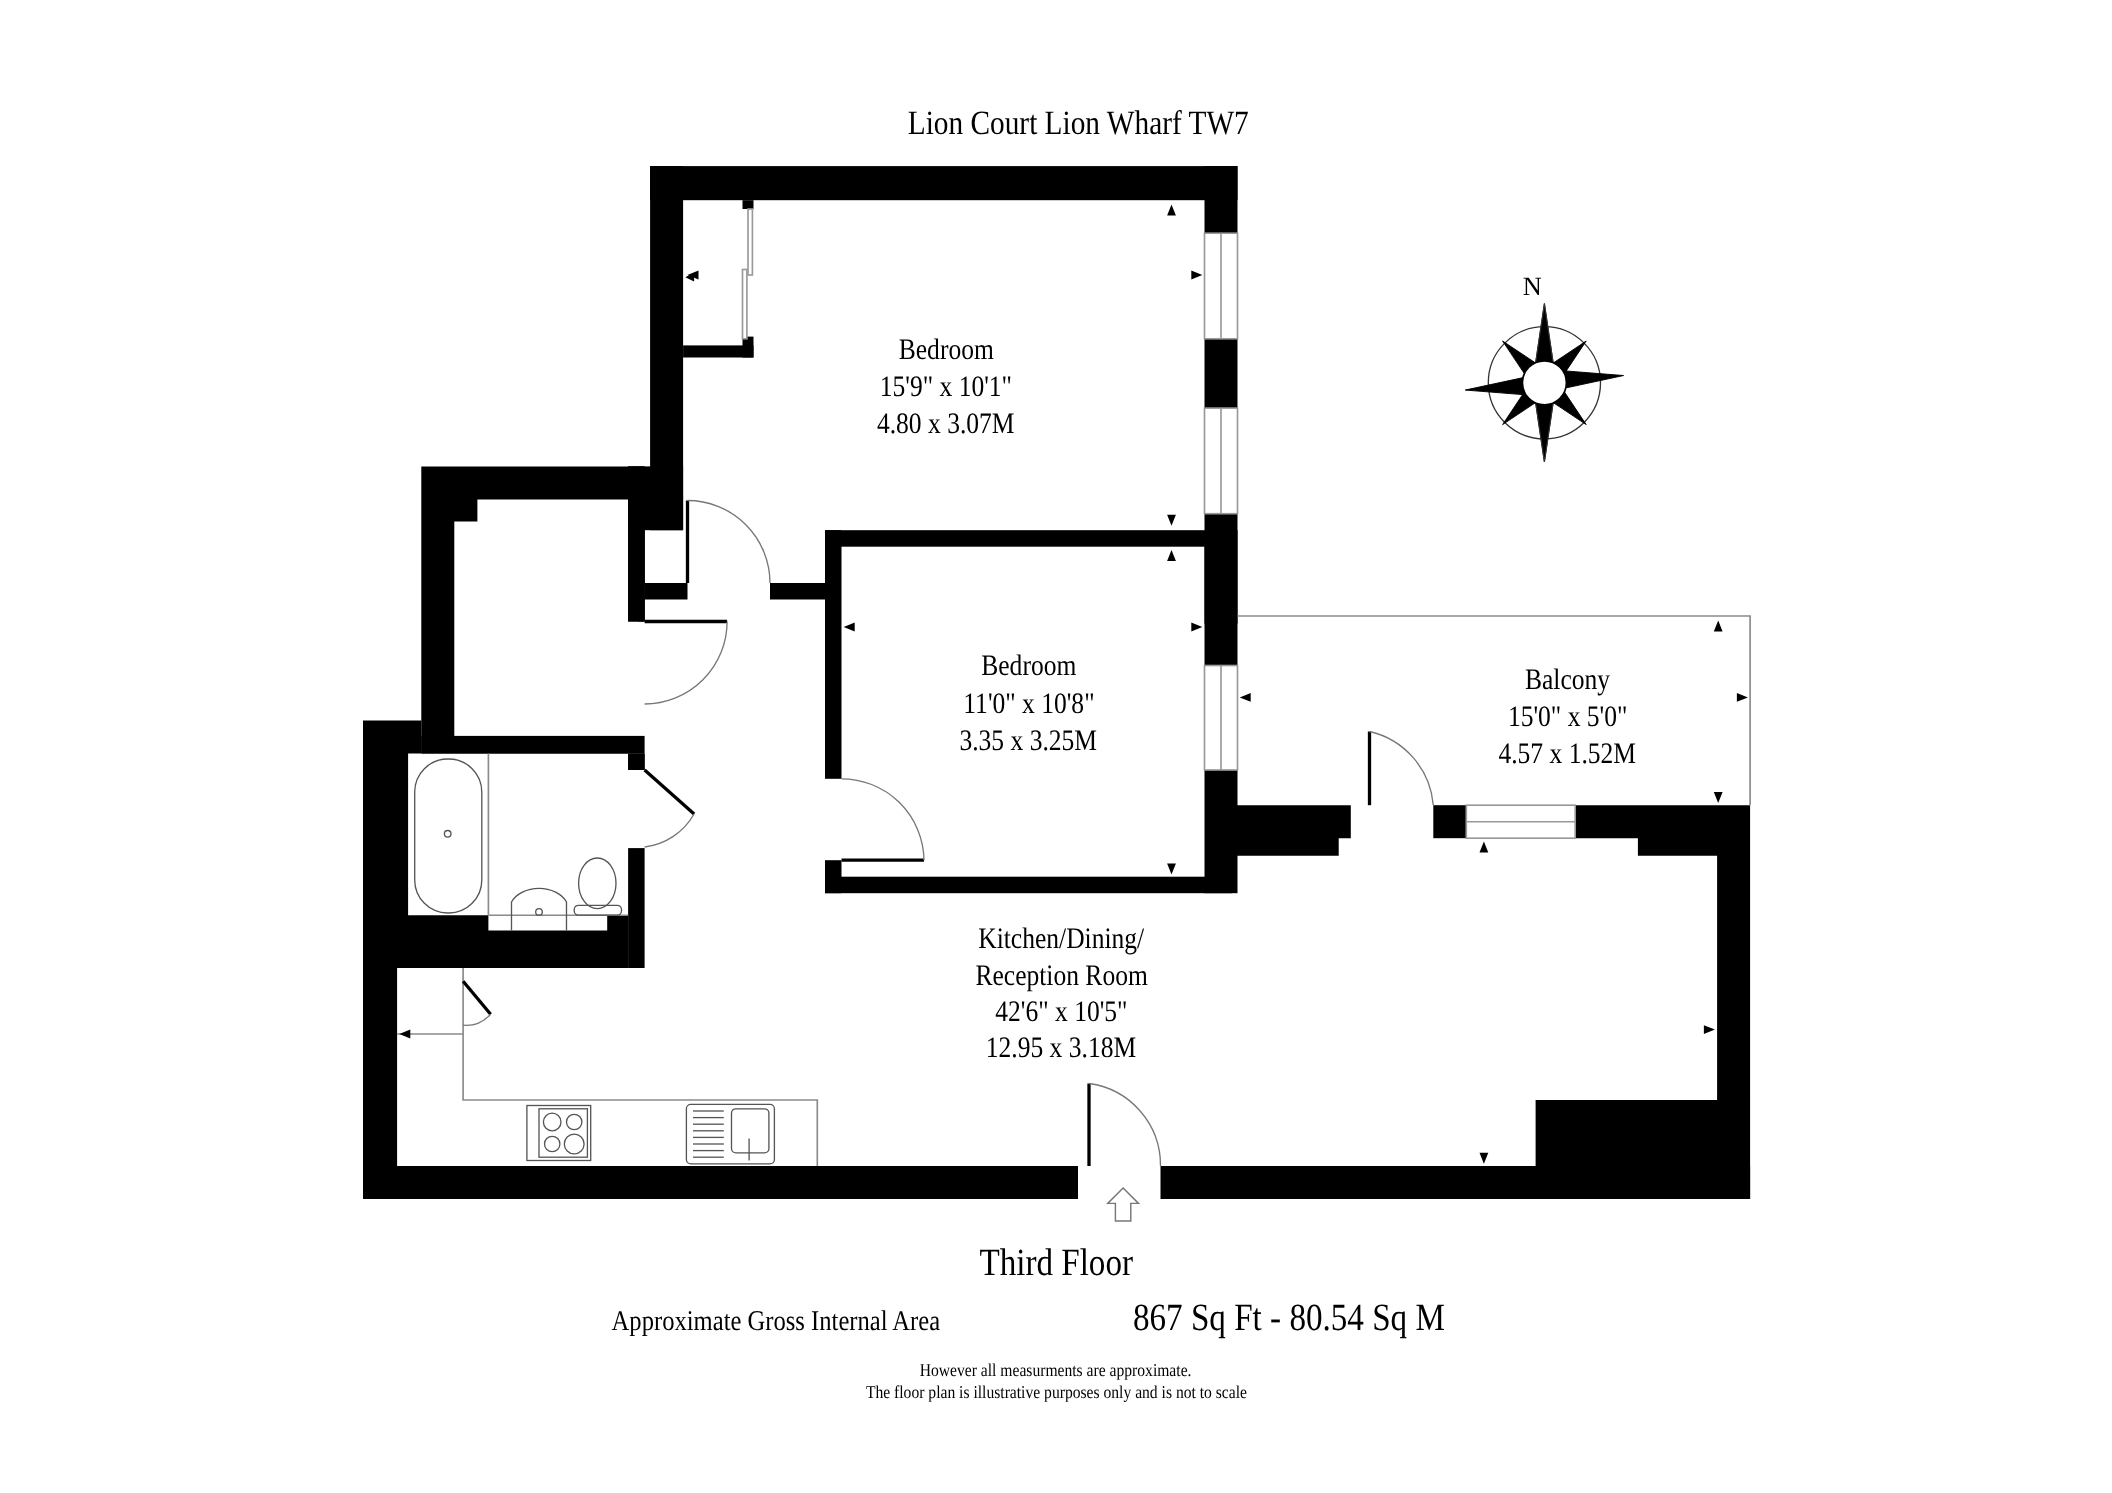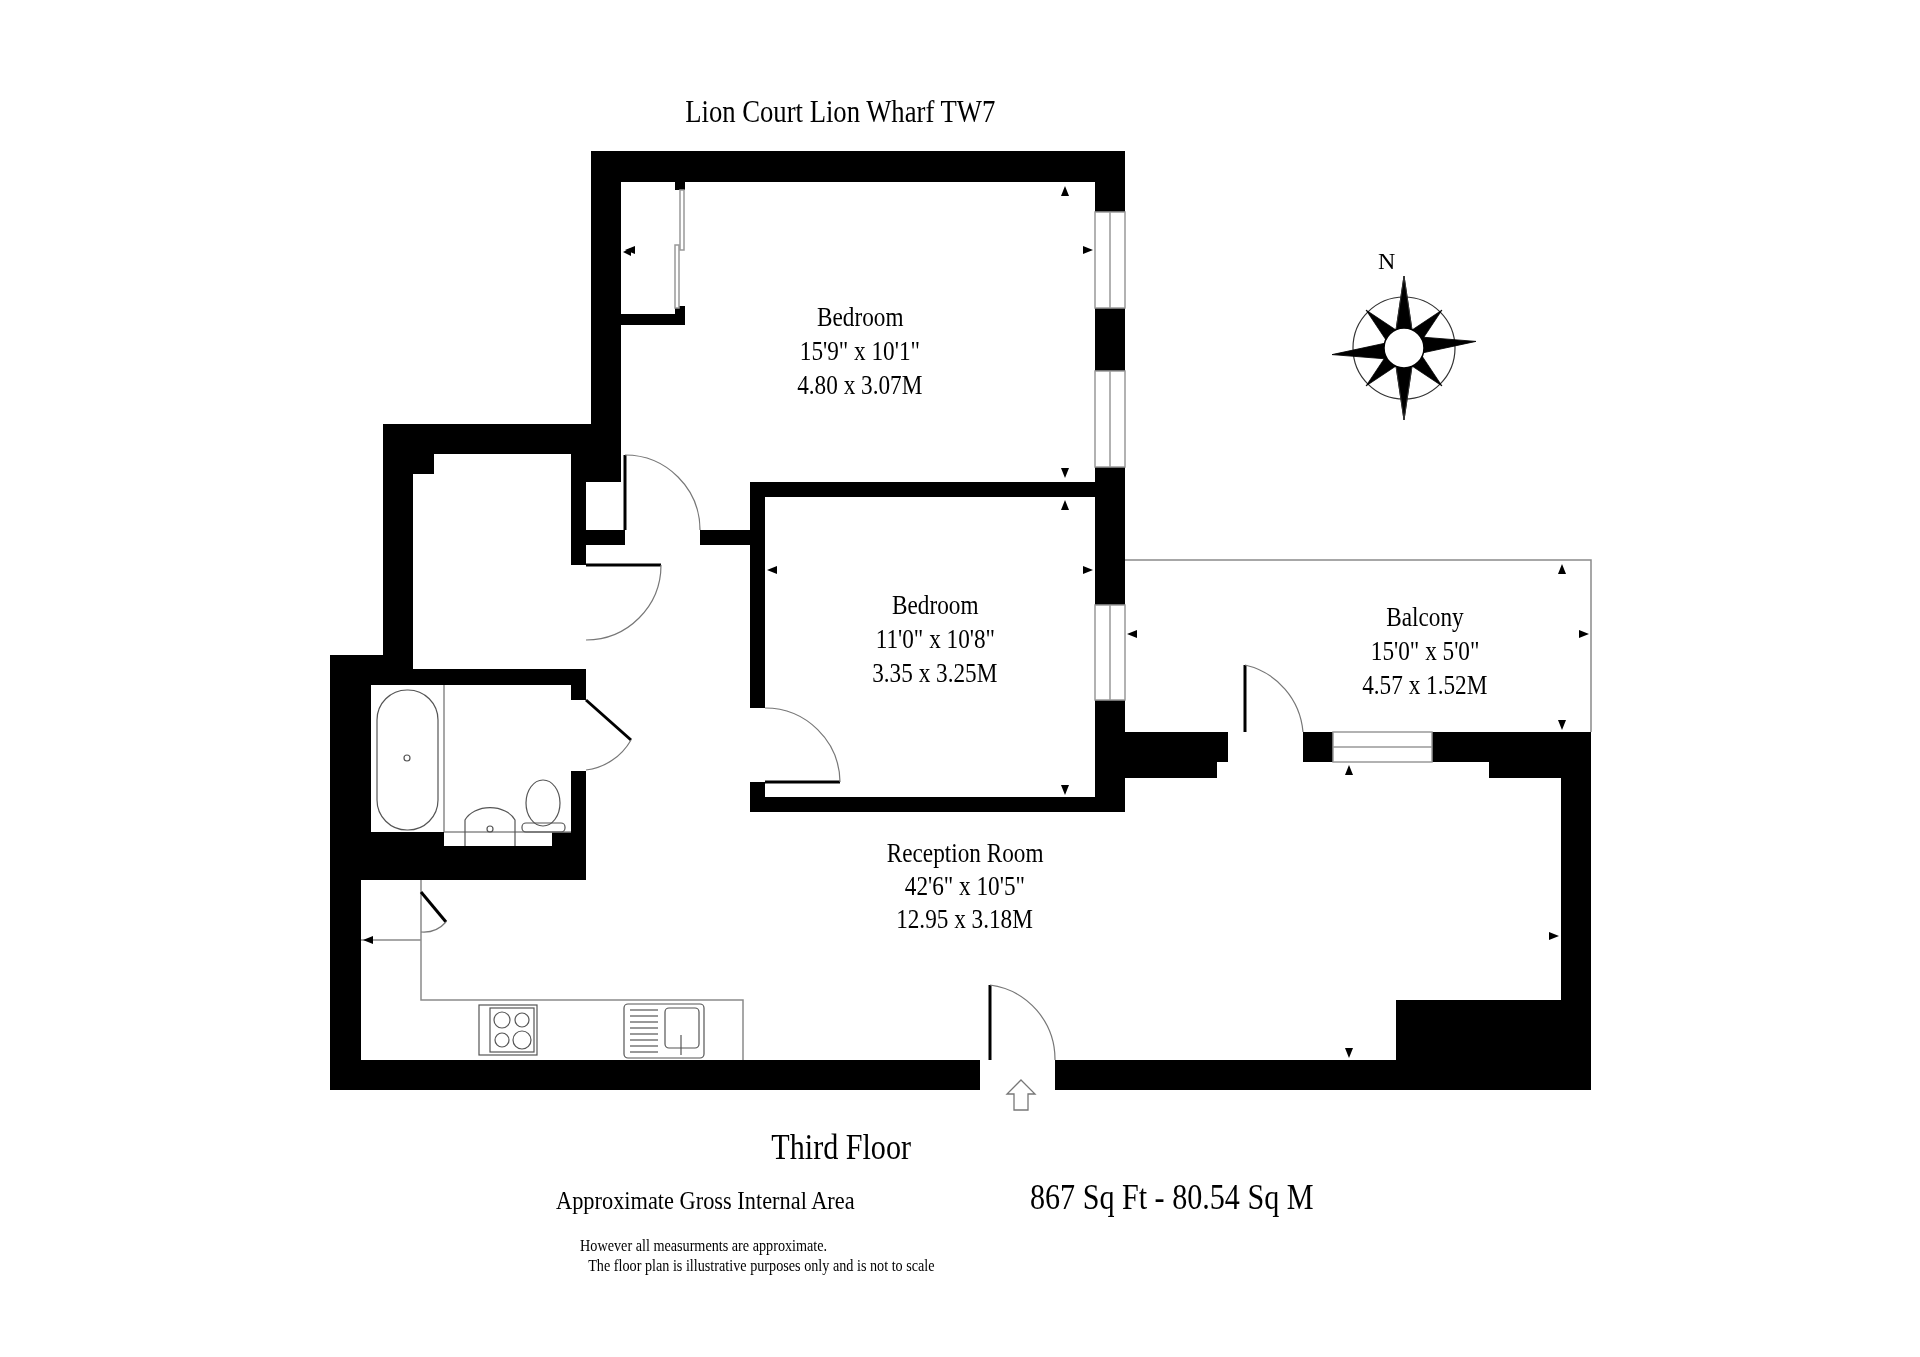--- a/index.html
+++ b/index.html
@@ -1,18 +1,18 @@
 <!DOCTYPE html>
 <html><head>
 <meta charset="utf-8">
 <style>
   html,body{margin:0;padding:0;background:#ffffff;}
   body{width:1920px;height:1357px;position:relative;overflow:hidden;font-family:"Liberation Serif","DejaVu Serif",serif;color:#000;}
   #plan{position:absolute;left:0;top:0;width:1920px;height:1357px;}
-  .txt{position:absolute;white-space:nowrap;transform-origin:center;}
+  .txt{position:absolute;white-space:nowrap;text-align:center;transform-origin:center;}
   .cond{display:inline-block;transform:scaleX(0.86);}
   .title{left:660px;top:94px;width:640px;font-size:31px;}
   .room{position:absolute;text-align:center;font-size:27px;line-height:34px;text-decoration:underline;}
   .room div{white-space:nowrap;}
   .floor-name{left:760px;top:1128px;width:400px;font-size:35px;}
   .gia-label{left:500px;top:1186px;width:460px;font-size:26px;text-align:center;}
   .gia-value{left:1030px;top:1178px;width:420px;font-size:35px;text-align:left;}
   .disclaimer{left:560px;top:1236px;width:800px;font-size:16.5px;line-height:20px;}
   .compass-n{left:1378px;top:248px;width:30px;font-size:24px;}
 </style>
@@ -207,20 +207,21 @@
   <div><span class="cond">3.35 x 3.25M</span></div>
 </div>
 
 <div class="room" style="left:1285px;top:600px;width:280px;">
   <div><span class="cond">Balcony</span></div>
   <div><span class="cond">15'0" x 5'0"</span></div>
   <div><span class="cond">4.57 x 1.52M</span></div>
 </div>
 
 <div class="room" style="left:800px;top:837px;width:330px;line-height:33px;">
+  <div><span class="cond">Kitchen/Dining/</span></div>
   <div><span class="cond">Reception Room</span></div>
   <div><span class="cond">42'6" x 10'5"</span></div>
   <div><span class="cond">12.95 x 3.18M</span></div>
 </div>
 
 <div class="txt floor-name"><span class="cond">Third Floor</span></div>
 <div class="txt gia-label"><span class="cond" style="transform-origin:left center;">Approximate Gross Internal Area</span></div>
 <div class="txt gia-value"><span class="cond" style="transform-origin:left center;">867 Sq Ft - 80.54 Sq M</span></div>
 
 <div class="txt disclaimer">

